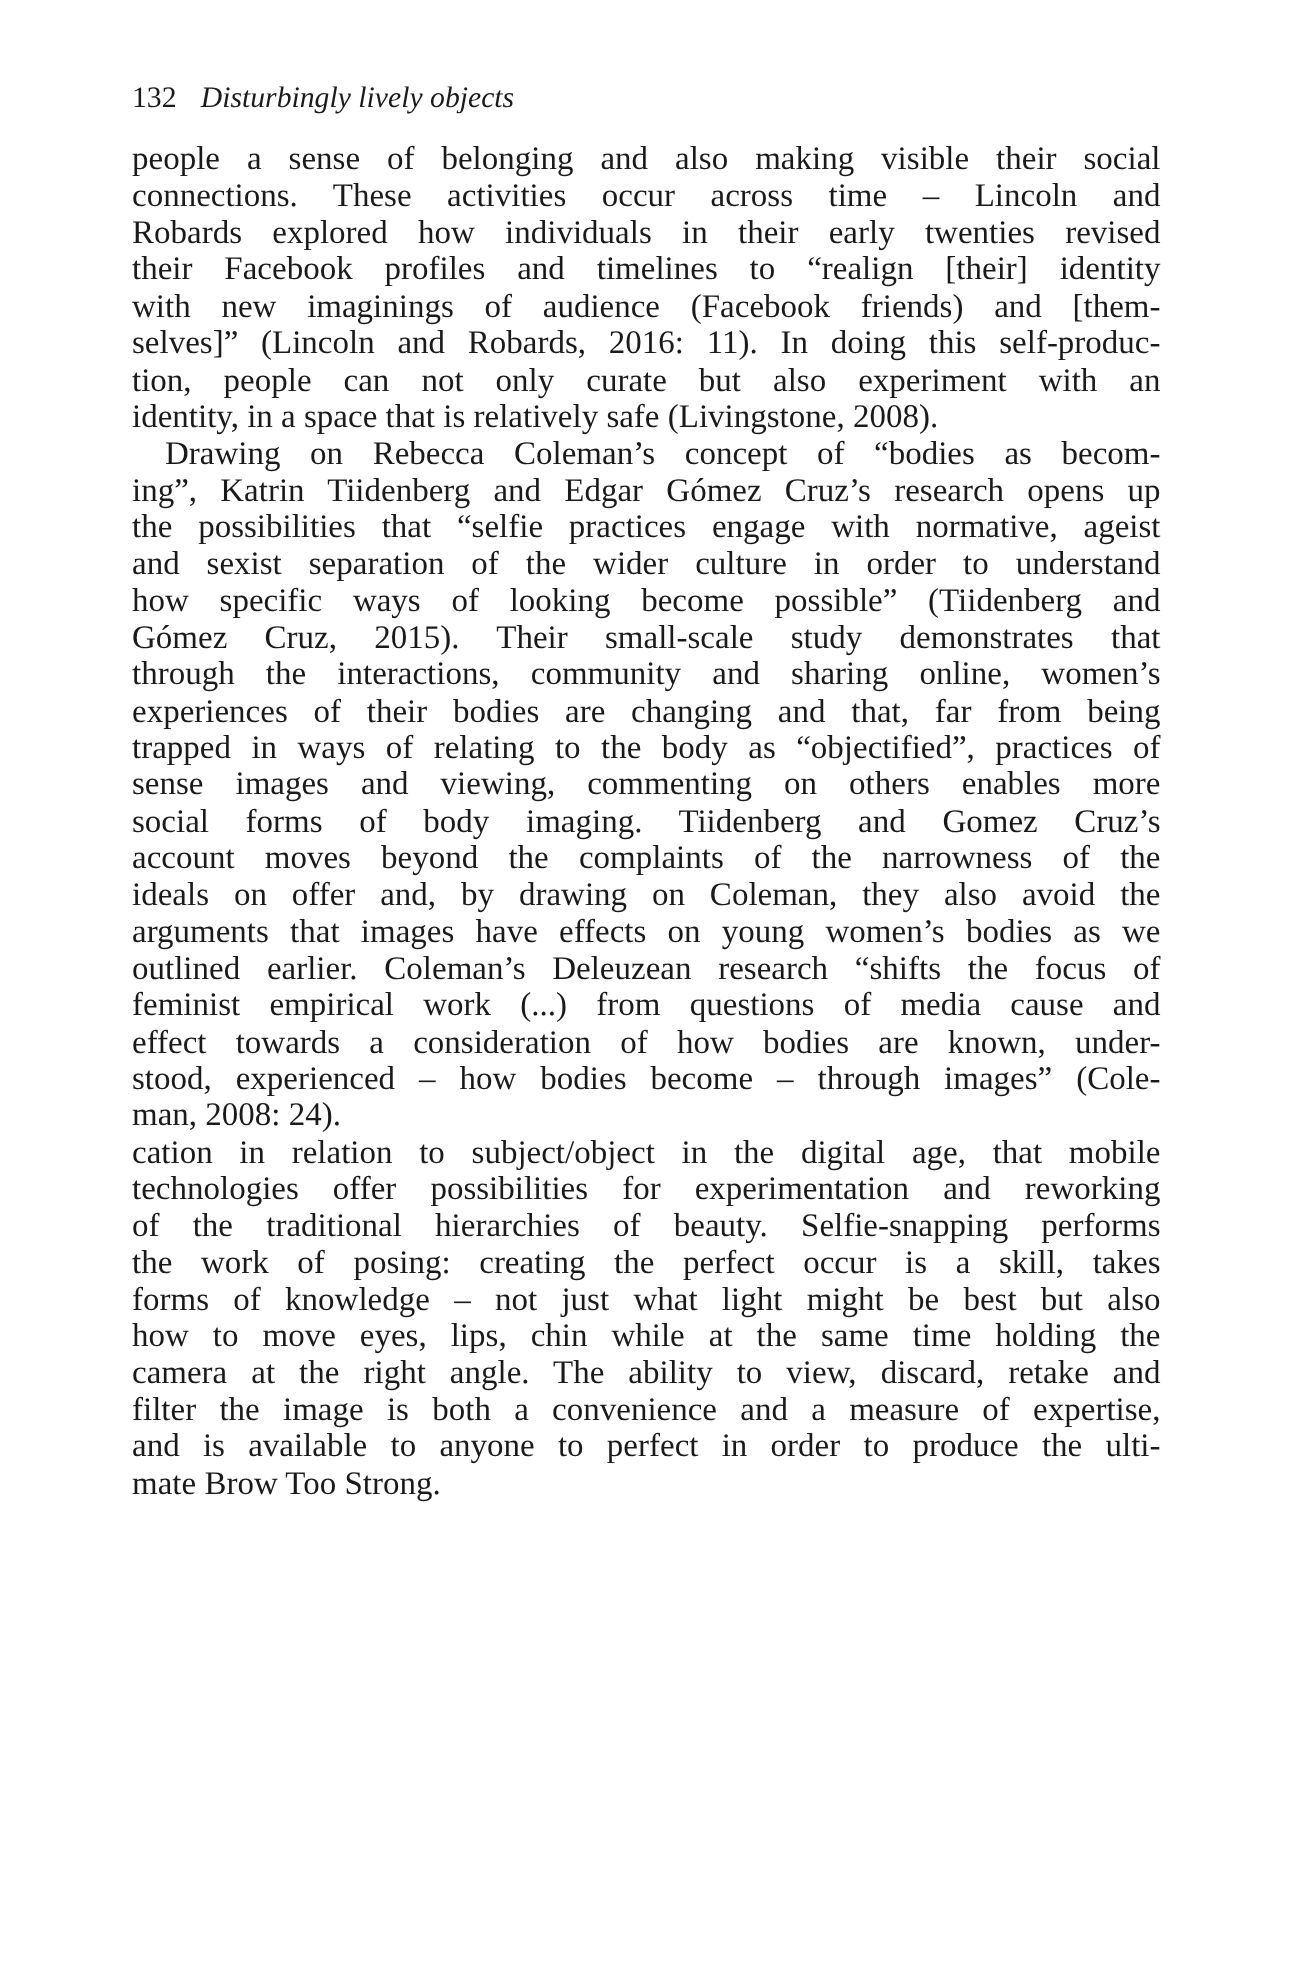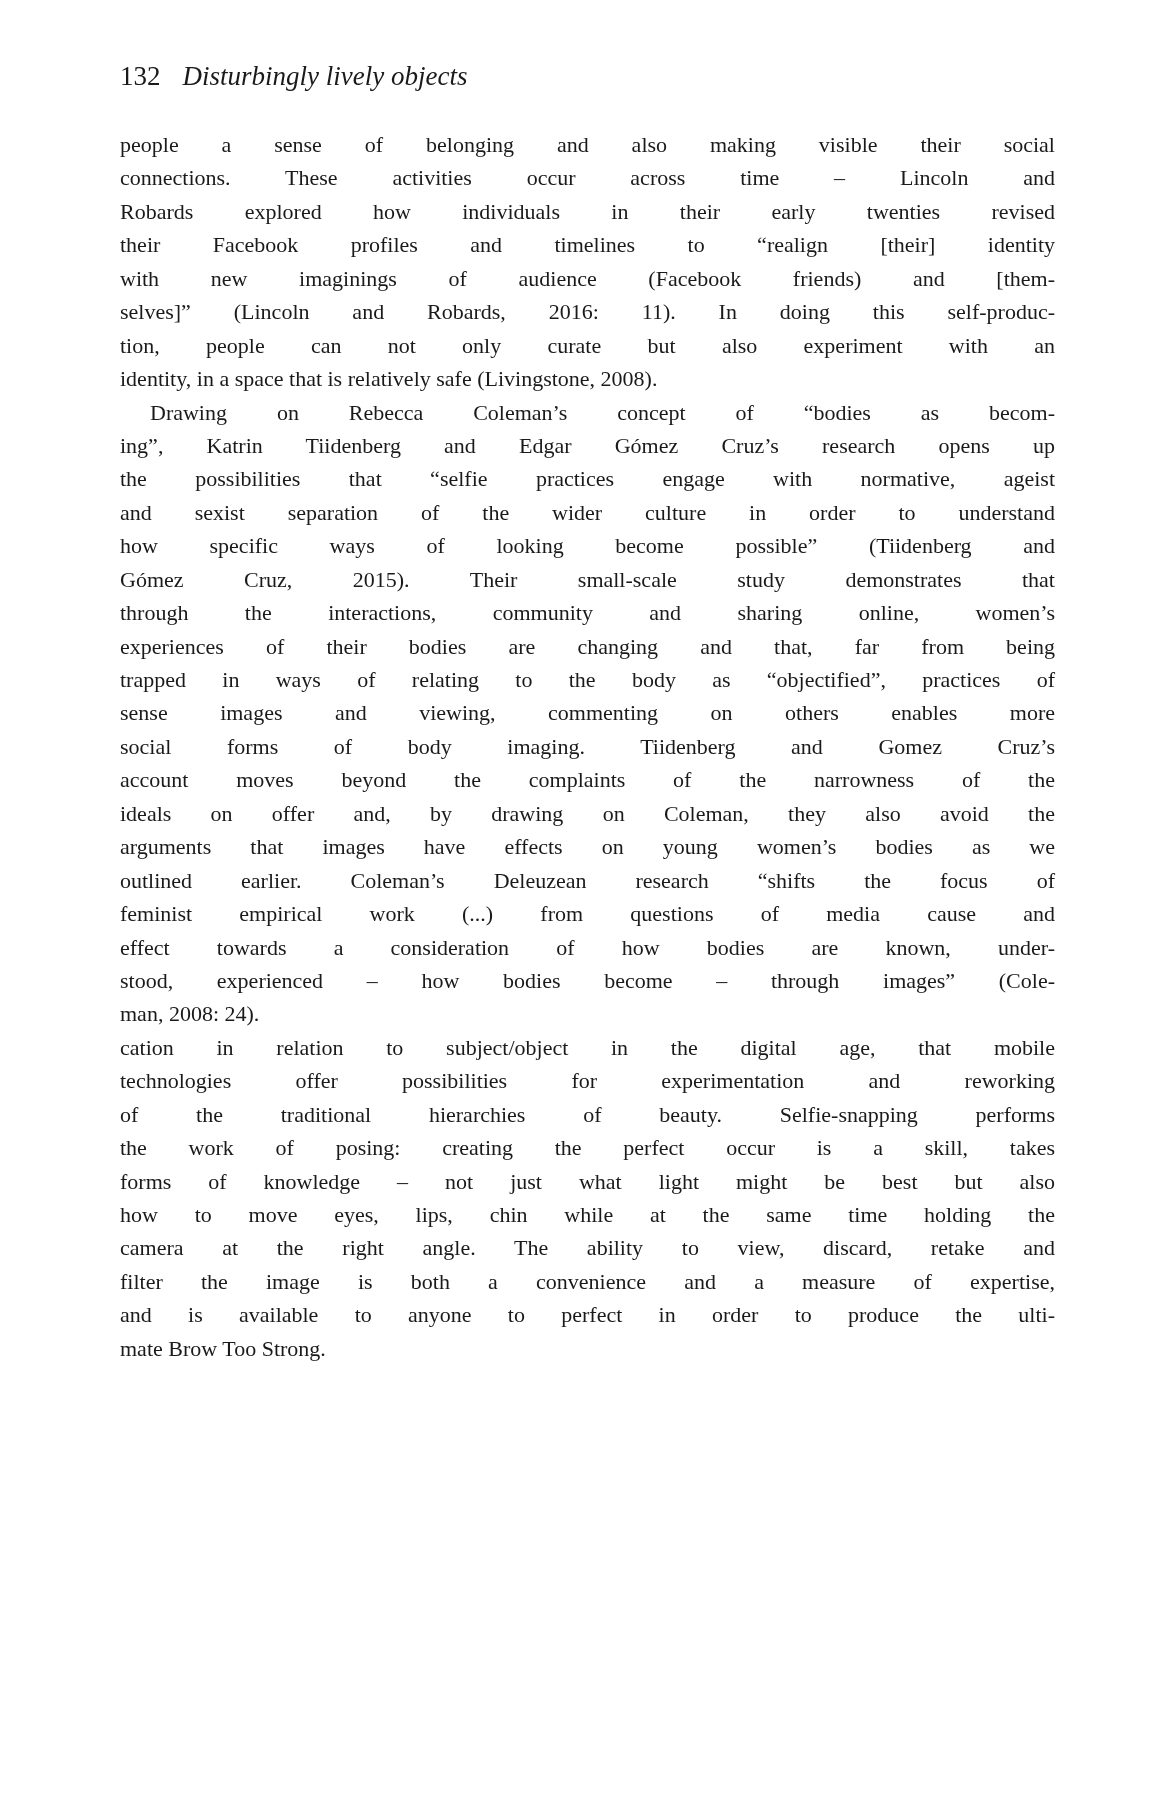--- a/index.html
+++ b/index.html
@@ -11,21 +11,21 @@
       width: 1173px;
       height: 1800px;
       position: relative;
       overflow: hidden;
       color: #1a1a1a;
       font-family: "Liberation Serif", "DejaVu Serif", serif;
     }
     .running-head {
       position: absolute;
       left: 120px;
-      top: 58px;
+      top: 70px;
       font-size: 27px;
       line-height: 36px;
       white-space: nowrap;
     }
     .running-head .page-num {
       display: inline-block;
       margin-right: 22px;
     }
     .running-head .book-title {
       font-style: italic;
@@ -33,21 +33,21 @@
     .text-block {
       position: absolute;
       left: 120px;
       top: 128px;
       width: 935px;
     }
     .line {
       display: block;
       height: 33.45px;
       line-height: 33.45px;
-      font-size: 22px;
+      font-size: 30px;
       white-space: nowrap;
       text-align: justify;
       text-align-last: justify;
       overflow: visible;
     }
     .line.last {
       text-align-last: left;
     }
     .line.indent {
       padding-left: 30px;

